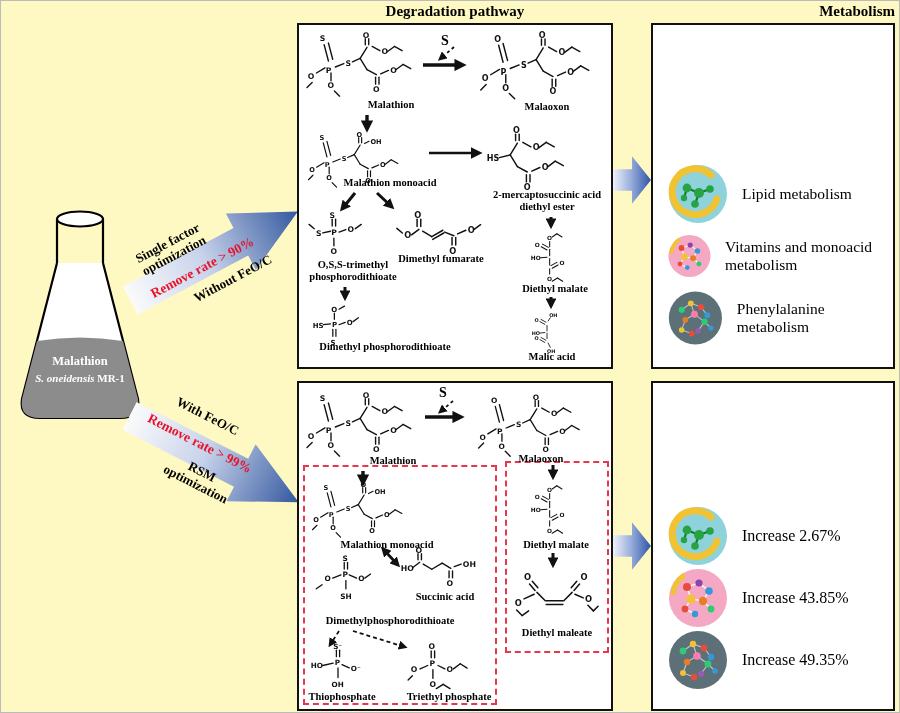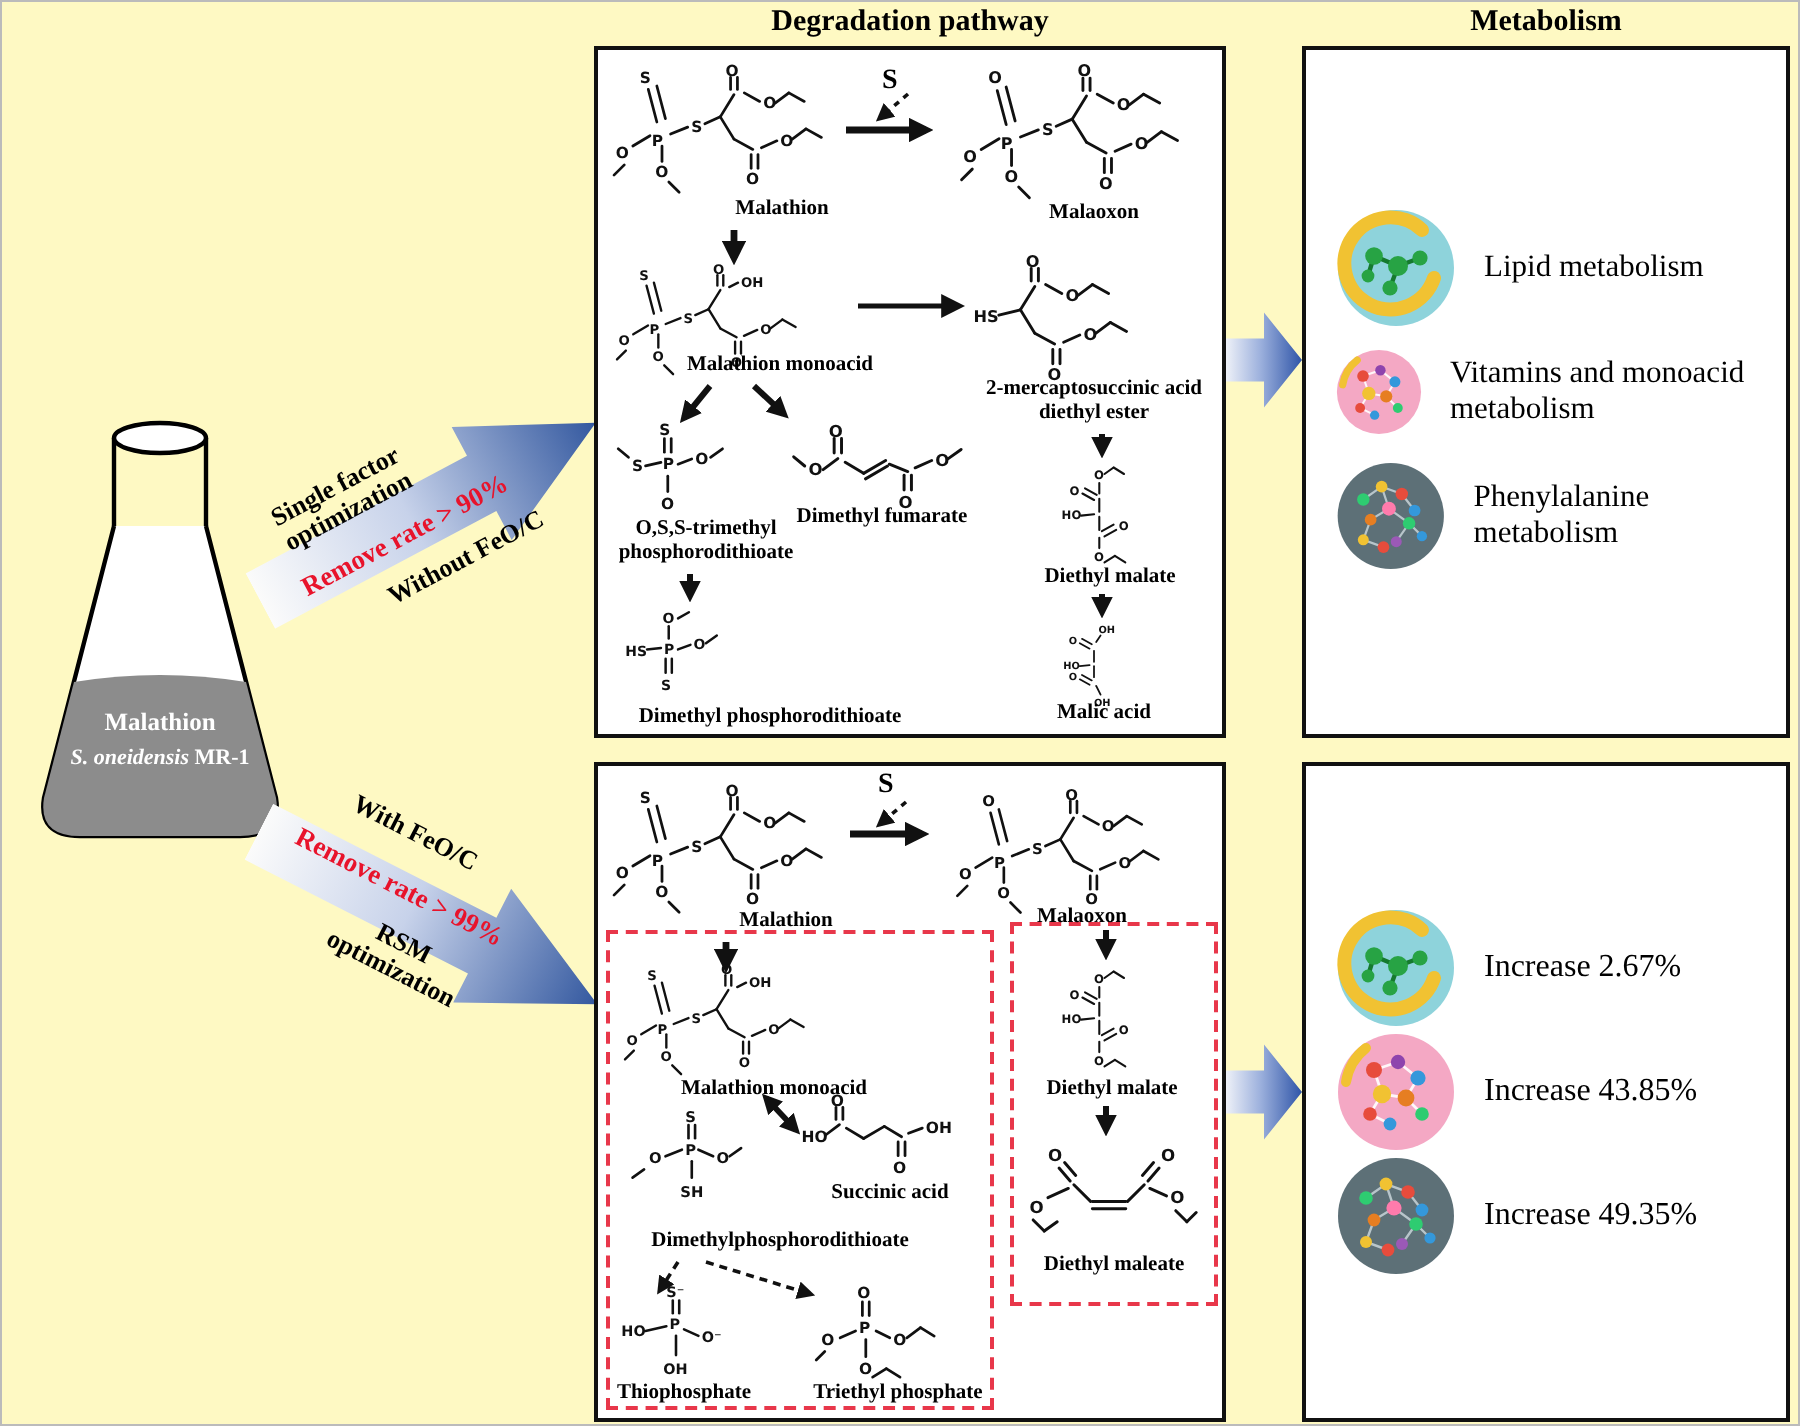--- a/index.html
+++ b/index.html
@@ -1,21 +1,21 @@
 <!DOCTYPE html>
 <html><head>
 <meta charset="utf-8">
 <style>
   html,body{margin:0;padding:0;background:#fff;}
   .stage{position:relative;width:900px;height:713px;background:#fef9c3;overflow:hidden;
          font-family:"Liberation Serif",serif;border:1px solid #bbb;box-sizing:border-box;}
   .colhead{position:absolute;font:bold 15px "Liberation Serif",serif;text-align:center;color:#000;}
   .pbox{position:absolute;border:2px solid #111;background:#fff;box-sizing:border-box;}
   .mbox{position:absolute;border:2px solid #111;background:#fff;box-sizing:border-box;
-        display:flex;flex-direction:column;justify-content:center;padding:1px 6px;}
+        display:flex;flex-direction:column;justify-content:flex-end;padding:18px 6px;}
   .mrow{display:flex;align-items:center;gap:13px;padding-left:8px;}
   .mlabel{font:15.5px "Liberation Serif",serif;color:#000;line-height:1.15;}
   .mbox.bottom .mlabel{font-size:16px;}
   .overlay{position:absolute;left:0;top:0;width:100%;height:100%;pointer-events:none;}
   .struct{position:absolute;}
   .clabel{position:absolute;font:bold 10.5px "Liberation Serif",serif;text-align:center;
           line-height:1.15;color:#000;}
   .sulfur{position:absolute;font:bold 14px "Liberation Serif",serif;color:#000;}
   .dashbox{position:absolute;border:2px dashed #e8374a;box-sizing:border-box;}
   .conn{position:absolute;width:38px;height:54px;
@@ -414,21 +414,21 @@
         <circle cx="41" cy="35" r="3.4" fill="#2ecc71"></circle>
           <circle cx="16" cy="44" r="3" fill="#f1c232"></circle>
         <circle cx="27" cy="48" r="3.2" fill="#e74c3c"></circle>
           <circle cx="34" cy="45" r="3" fill="#9b59b6"></circle>
         <circle cx="48" cy="42" r="2.8" fill="#3498db"></circle>
       </g>
     </defs>
   </svg>
 
   <div class="colhead" style="left:296px;top:2px;width:316px;">Degradation pathway</div>
-  <div class="colhead" style="left:650px;top:2px;width:244px;">Metabolism</div>
+  <div class="colhead" style="left:650px;top:2px;width:244px;text-align:right;">Metabolism</div>
 
   <svg style="position:absolute;left:10px;top:208px;" width="142" height="215" viewBox="0 0 142 215">
     <path d="M46,54 L11,190 Q8,209 29,209 L109,209 Q130,209 127,190 L92,54" fill="#ffffff" stroke="#000" stroke-width="2.2"></path>
     <path d="M26,132 L11,190 Q8,209 29,209 L109,209 Q130,209 127,190 L112,132 Q69,125 26,132 Z" fill="#8c8c8c" stroke="none"></path>
     <line x1="46" y1="10" x2="46" y2="54" stroke="#000" stroke-width="2.2"></line>
     <line x1="92" y1="10" x2="92" y2="54" stroke="#000" stroke-width="2.2"></line>
     <ellipse cx="69" cy="10" rx="23" ry="7.5" fill="#fff" stroke="#000" stroke-width="2.2"></ellipse>
     <text x="69" y="156" text-anchor="middle" font-family="Liberation Serif, serif" font-size="12.5" font-weight="bold" fill="#fff">Malathion</text>
     <text x="69" y="173" text-anchor="middle" font-family="Liberation Serif, serif" font-size="11" font-weight="bold" fill="#fff"><tspan font-style="italic">S. oneidensis</tspan><tspan> MR-1</tspan></text>
   </svg>
@@ -492,21 +492,21 @@
     <div class="clabel" style="left:0px;top:234px;width:108px;">O,S,S-trimethyl phosphorodithioate</div>
 
     <svg class="struct" style="left:224px;top:204px;" width="52" height="55" viewBox="0 0 80 84">
         <use href="#st-malate-v"></use>
       </svg>
     <div class="clabel" style="left:206px;top:258px;width:100px;">Diethyl malate</div>
 
     <svg class="struct" style="left:12px;top:278px;" width="70" height="45" viewBox="0 0 90 58">
         <use href="#st-dmpdt-top"></use>
       </svg>
-    <div class="clabel" style="left:0px;top:328px;width:172px;">Dimethyl phosphorodithioate</div>
+    <div class="clabel" style="left:0px;top:316px;width:172px;">Dimethyl phosphorodithioate</div>
 
     <svg class="struct" style="left:226px;top:284px;" width="44" height="46" viewBox="0 0 80 84">
         <use href="#st-malic"></use>
       </svg>
     <div class="clabel" style="left:208px;top:326px;width:90px;">Malic acid</div>
   </div>
 
   <div class="pbox" style="left:296px;top:380px;width:316px;height:330px;">
     <div class="dashbox" style="left:4px;top:82px;width:194px;height:240px;"></div>
     <div class="dashbox" style="left:206px;top:78px;width:104px;height:192px;"></div>

